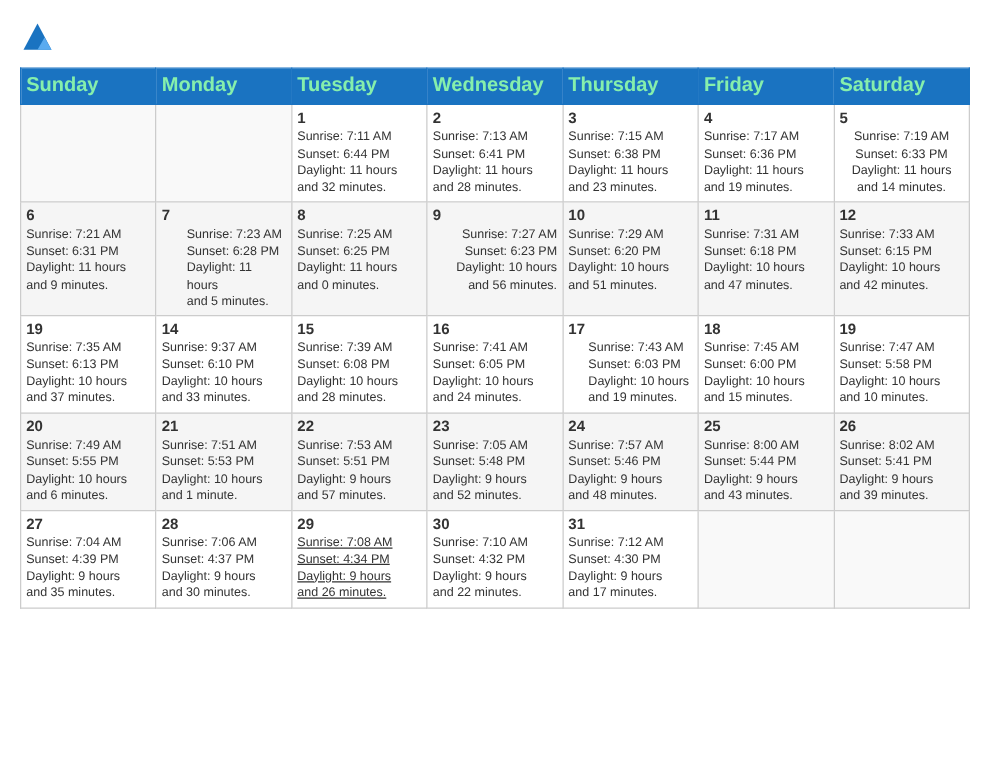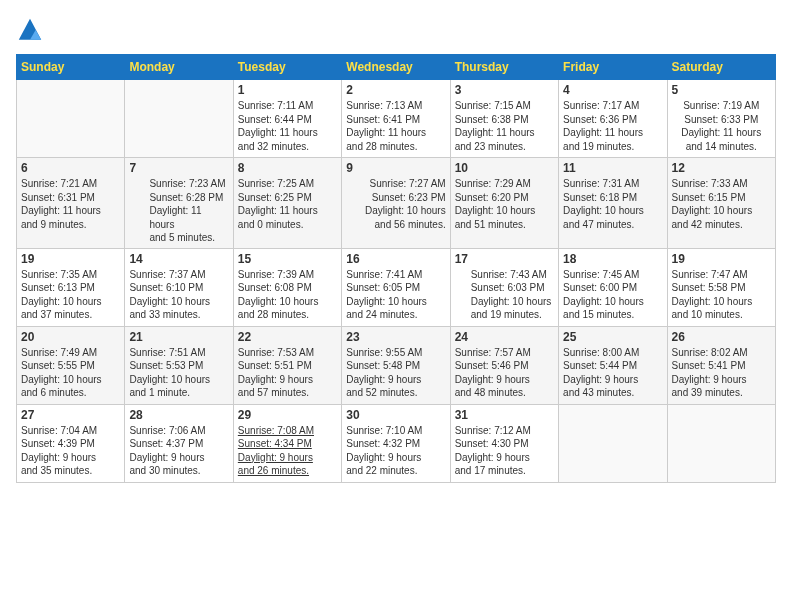--- a/index.html
+++ b/index.html
@@ -50,22 +50,22 @@
       font-size: 16px;
       color: #555;
     }
     table {
       width: 100%;
       border-collapse: collapse;
       table-layout: fixed;
     }
     th {
       background-color: #1a73c1;
-      color: #fde047;
-      font-size: 12px;
+      color: #86efac;
+      font-size: 16px;
       font-weight: bold;
       padding: 5px 4px;
       text-align: left;
       border: 1px solid #1a73c1;
     }
     td {
       border: 1px solid #ccc;
       vertical-align: top;
       padding: 3px 4px;
       font-size: 10px;
@@ -219,21 +219,21 @@
         <tr>
           <td>
             <div class="day-num">19</div>
             <div class="day-info" style="white-space: pre-line;">Sunrise: 7:35 AM
 Sunset: 6:13 PM
 Daylight: 10 hours
 and 37 minutes.</div>
           </td>
           <td>
             <div class="day-num">14</div>
-            <div class="day-info" style="white-space: pre-line;">Sunrise: 7:37 AM
+            <div class="day-info" style="white-space: pre-line;">Sunrise: 9:37 AM
 Sunset: 6:10 PM
 Daylight: 10 hours
 and 33 minutes.</div>
           </td>
           <td>
             <div class="day-num">15</div>
             <div class="day-info" style="white-space: pre-line;">Sunrise: 7:39 AM
 Sunset: 6:08 PM
 Daylight: 10 hours
 and 28 minutes.</div>
@@ -284,21 +284,21 @@
           </td>
           <td>
             <div class="day-num">22</div>
             <div class="day-info" style="white-space: pre-line;">Sunrise: 7:53 AM
 Sunset: 5:51 PM
 Daylight: 9 hours
 and 57 minutes.</div>
           </td>
           <td>
             <div class="day-num">23</div>
-            <div class="day-info" style="white-space: pre-line;">Sunrise: 9:55 AM
+            <div class="day-info" style="white-space: pre-line;">Sunrise: 7:05 AM
 Sunset: 5:48 PM
 Daylight: 9 hours
 and 52 minutes.</div>
           </td>
           <td>
             <div class="day-num">24</div>
             <div class="day-info" style="white-space: pre-line;">Sunrise: 7:57 AM
 Sunset: 5:46 PM
 Daylight: 9 hours
 and 48 minutes.</div>

